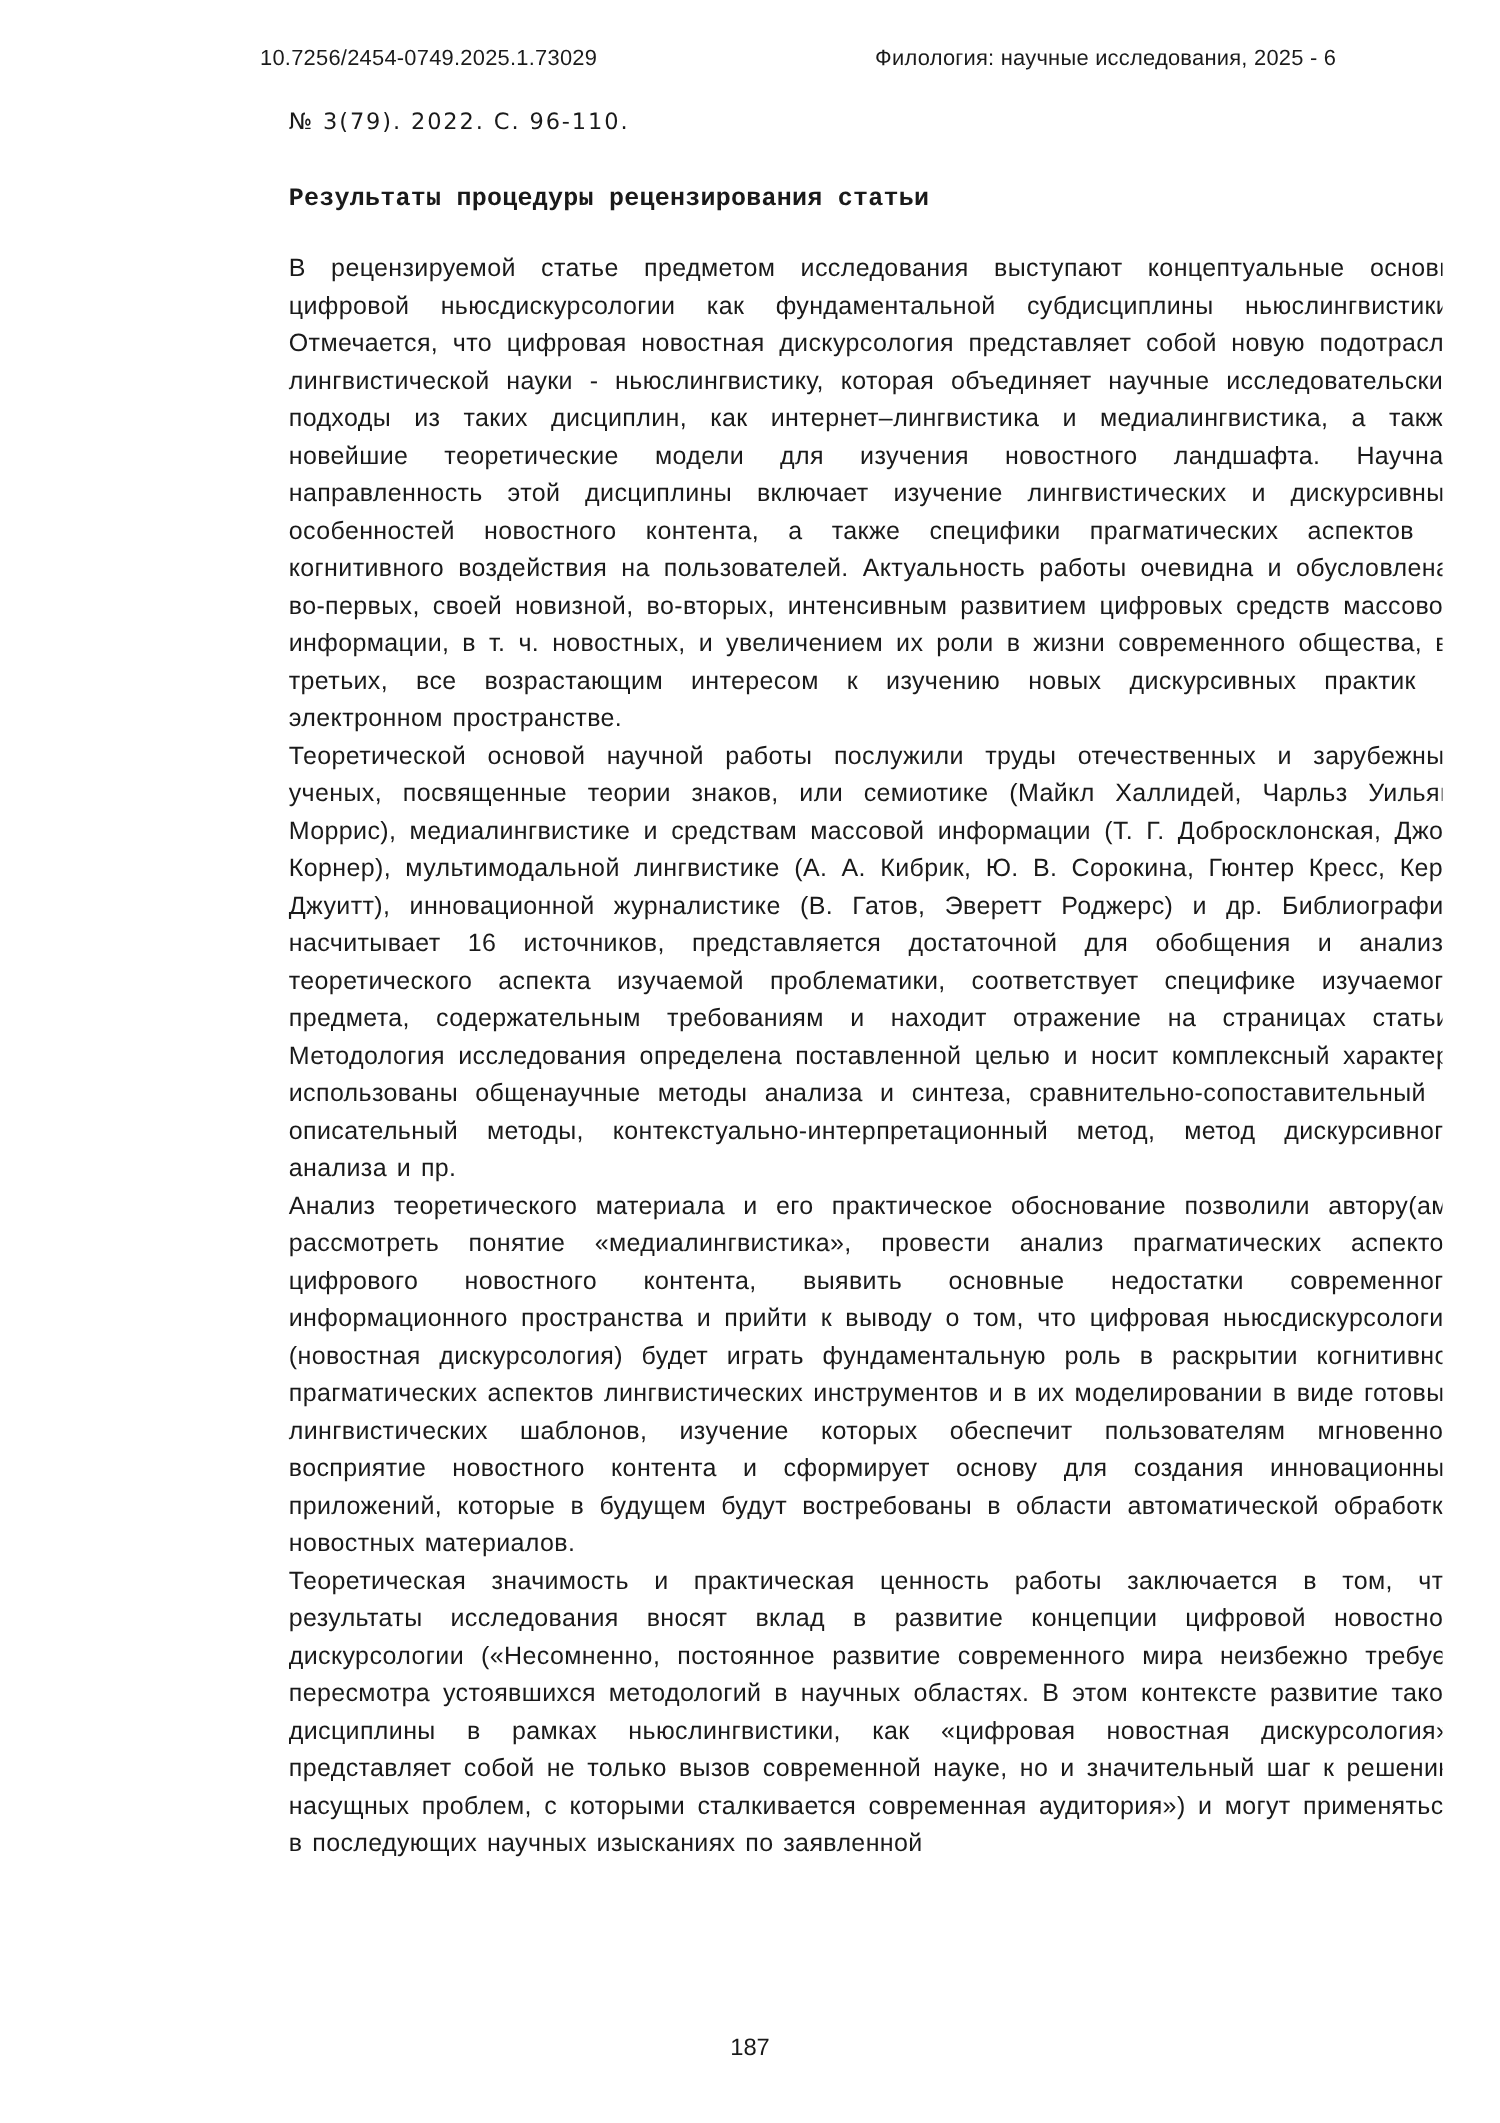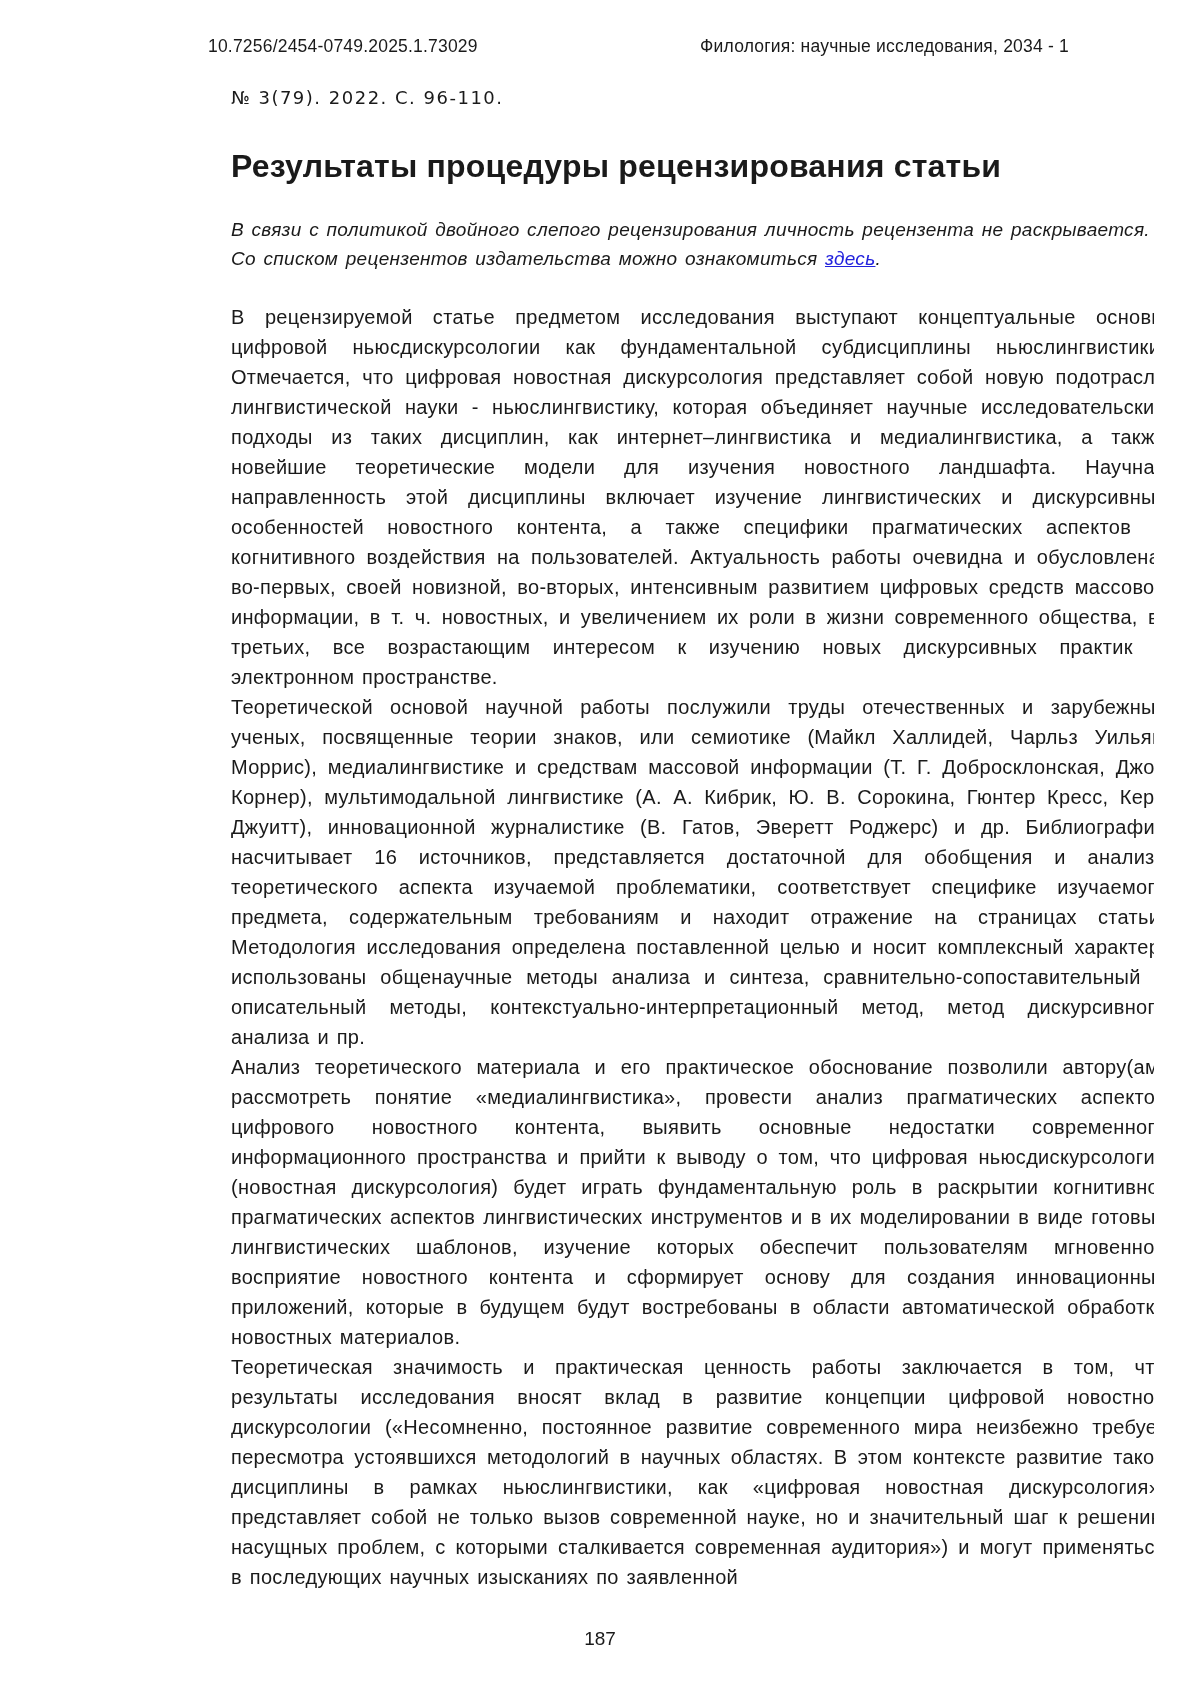--- a/index.html
+++ b/index.html
@@ -33,24 +33,24 @@
     letter-spacing: 1.5px;
     font-family: "DejaVu Sans", sans-serif;
   }
   .content {
     width: 935px;
     margin-left: 185px;
     box-sizing: border-box;
   }
   .section-title {
     margin: 40px 0 0 0;
-    font-size: 32px;
+    font-size: 20px;
     font-weight: bold;
     letter-spacing: 0.2px;
-    font-family: Liberation Sans, sans-serif;
+    font-family: Liberation Mono, monospace;
   }
   .policy-note {
     margin-top: 30px;
     font-style: italic;
     font-size: 19px;
     line-height: 29px;
     letter-spacing: 0.3px;
     word-spacing: 2px;
     text-align: justify;
   }
@@ -83,33 +83,29 @@
     font-family: "Liberation Sans", sans-serif;
   }
 </style>
 </head>
 <body>
 
 <div class="page">
 
   <div class="header-row">
     <span>10.7256/2454-0749.2025.1.73029</span>
-    <span>Филология: научные исследования, 2034 - 1</span>
+    <span>Филология: научные исследования, 2025 - 6</span>
   </div>
 
   <div class="citation-line">№ 3(79). 2022. С. 96-110.</div>
 
   <div class="content">
 
     <h1 class="section-title">Результаты процедуры рецензирования статьи</h1>
 
-    <div class="policy-note">
-      <p>В связи с политикой двойного слепого рецензирования личность рецензента не раскрывается.</p>
-      <p><span>Со списком рецензентов издательства можно ознакомиться </span><a class="reviewers-link">здесь</a><span>.</span></p>
-    </div>
 
     <div class="review-text">
       <p>В рецензируемой статье предметом исследования выступают концептуальные основы цифровой ньюсдискурсологии как фундаментальной субдисциплины ньюслингвистики. Отмечается, что цифровая новостная дискурсология представляет собой новую подотрасль лингвистической науки - ньюслингвистику, которая объединяет научные исследовательские подходы из таких дисциплин, как интернет–лингвистика и медиалингвистика, а также новейшие теоретические модели для изучения новостного ландшафта. Научная направленность этой дисциплины включает изучение лингвистических и дискурсивных особенностей новостного контента, а также специфики прагматических аспектов и когнитивного воздействия на пользователей. Актуальность работы очевидна и обусловлена, во-первых, своей новизной, во-вторых, интенсивным развитием цифровых средств массовой информации, в т. ч. новостных, и увеличением их роли в жизни современного общества, в-третьих, все возрастающим интересом к изучению новых дискурсивных практик в электронном пространстве.</p>
       <p>Теоретической основой научной работы послужили труды отечественных и зарубежных ученых, посвященные теории знаков, или семиотике (Майкл Халлидей, Чарльз Уильям Моррис), медиалингвистике и средствам массовой информации (Т. Г. Добросклонская, Джон Корнер), мультимодальной лингвистике (А. А. Кибрик, Ю. В. Сорокина, Гюнтер Кресс, Кери Джуитт), инновационной журналистике (В. Гатов, Эверетт Роджерс) и др. Библиография насчитывает 16 источников, представляется достаточной для обобщения и анализа теоретического аспекта изучаемой проблематики, соответствует специфике изучаемого предмета, содержательным требованиям и находит отражение на страницах статьи. Методология исследования определена поставленной целью и носит комплексный характер: использованы общенаучные методы анализа и синтеза, сравнительно-сопоставительный и описательный методы, контекстуально-интерпретационный метод, метод дискурсивного анализа и пр.</p>
       <p>Анализ теоретического материала и его практическое обоснование позволили автору(ам) рассмотреть понятие «медиалингвистика», провести анализ прагматических аспектов цифрового новостного контента, выявить основные недостатки современного информационного пространства и прийти к выводу о том, что цифровая ньюсдискурсология (новостная дискурсология) будет играть фундаментальную роль в раскрытии когнитивно-прагматических аспектов лингвистических инструментов и в их моделировании в виде готовых лингвистических шаблонов, изучение которых обеспечит пользователям мгновенное восприятие новостного контента и сформирует основу для создания инновационных приложений, которые в будущем будут востребованы в области автоматической обработки новостных материалов.</p>
       <p>Теоретическая значимость и практическая ценность работы заключается в том, что результаты исследования вносят вклад в развитие концепции цифровой новостной дискурсологии («Несомненно, постоянное развитие современного мира неизбежно требует пересмотра устоявшихся методологий в научных областях. В этом контексте развитие такой дисциплины в рамках ньюслингвистики, как «цифровая новостная дискурсология», представляет собой не только вызов современной науке, но и значительный шаг к решению насущных проблем, с которыми сталкивается современная аудитория») и могут применяться в последующих научных изысканиях по заявленной</p>
     </div>
 
   </div>
 

